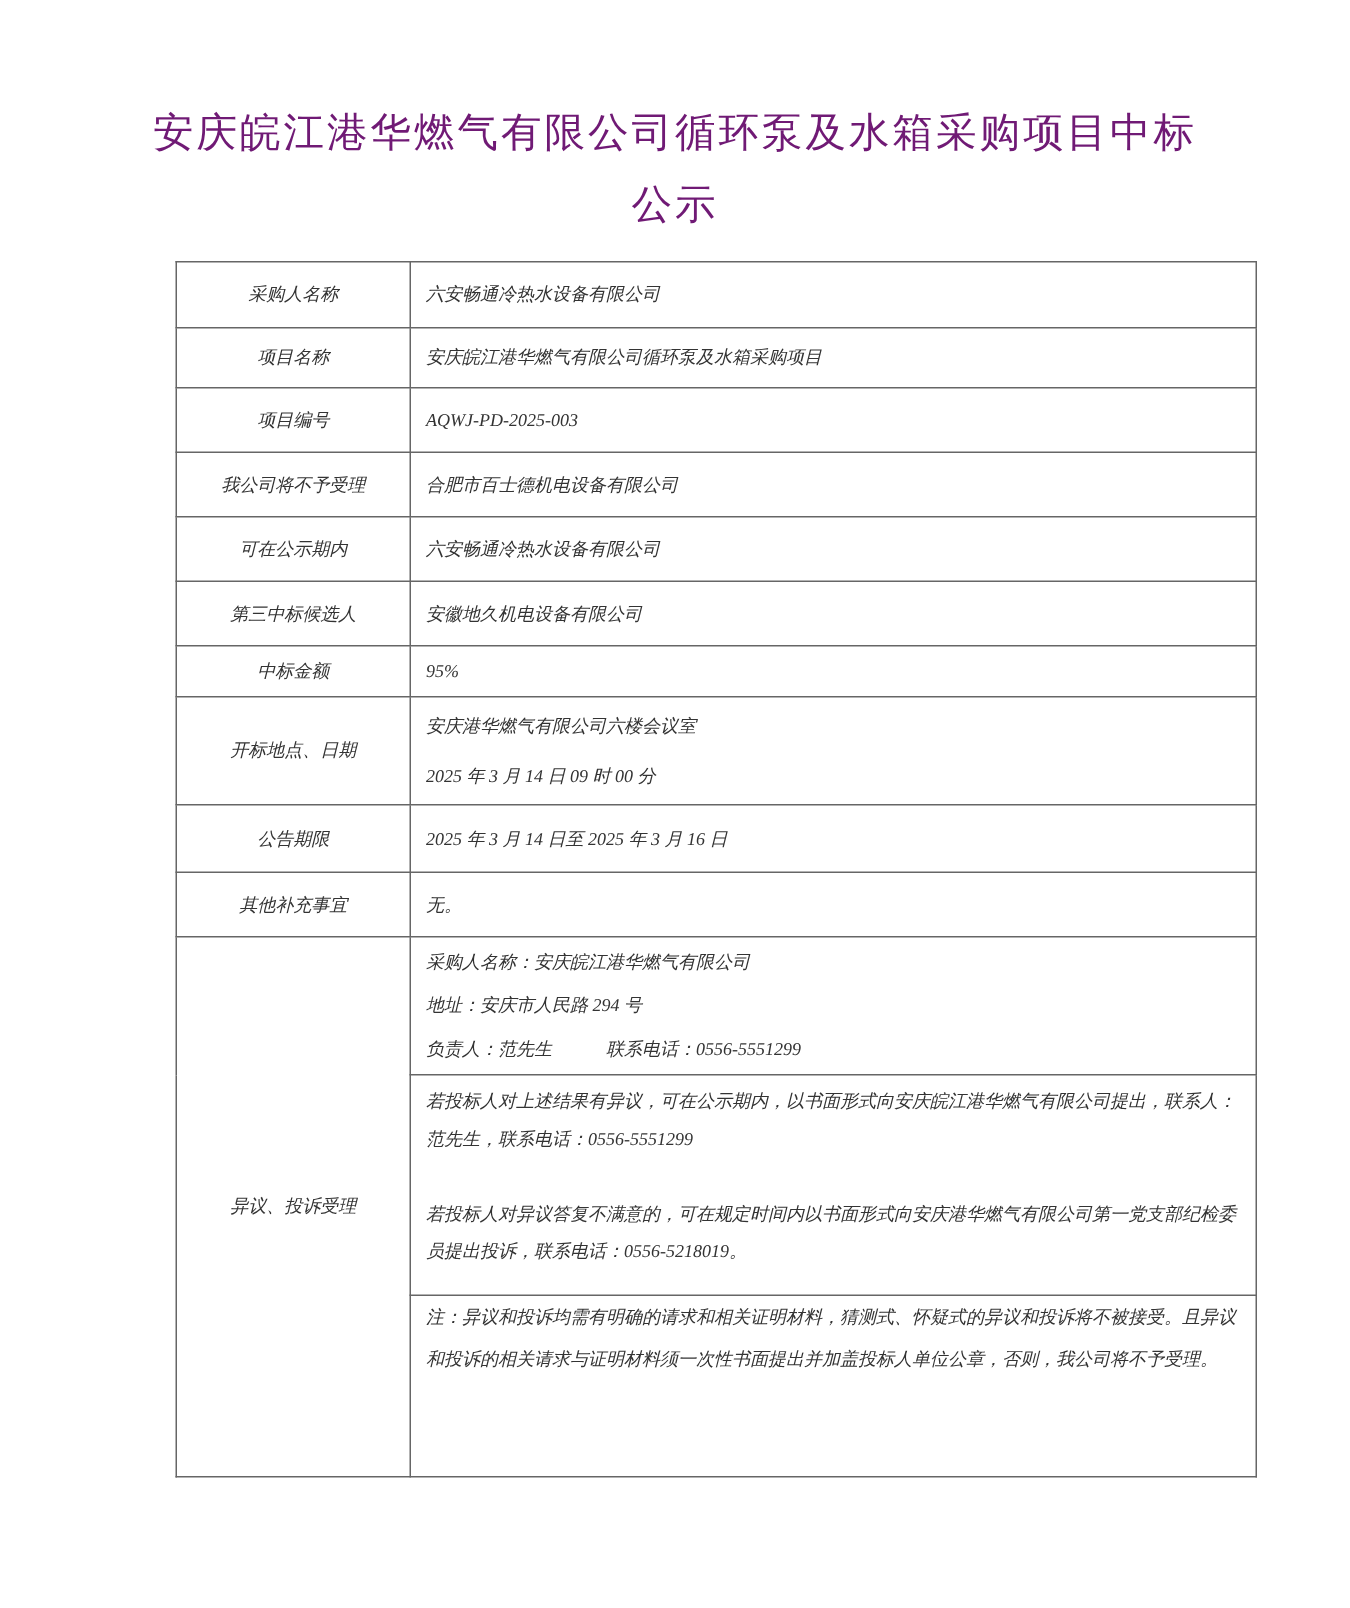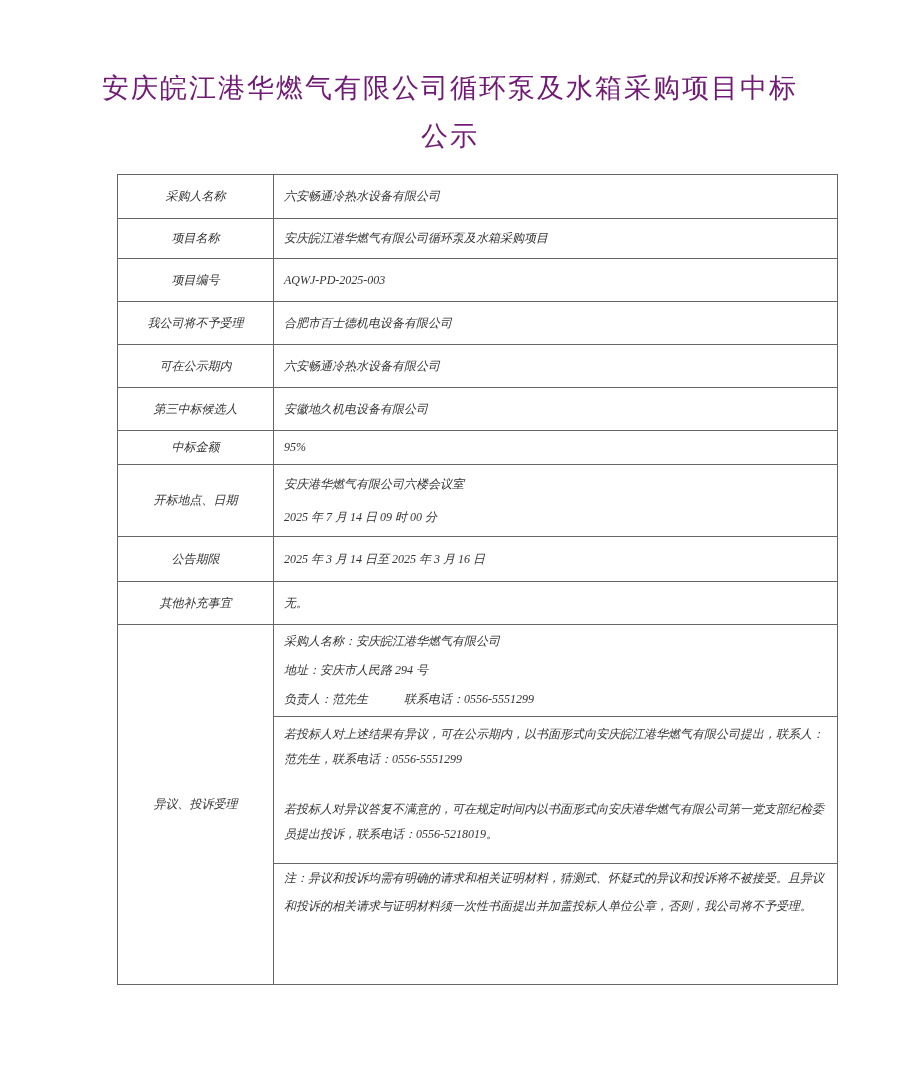--- a/index.html
+++ b/index.html
@@ -106,21 +106,21 @@
       <td class="lbl">第三中标候选人</td>
       <td class="val">安徽地久机电设备有限公司</td>
     </tr>
     <tr class="h42">
       <td class="lbl">中标金额</td>
       <td class="val">95%</td>
     </tr>
     <tr class="h72">
       <td class="lbl">开标地点、日期</td>
       <td class="val two-line">安庆港华燃气有限公司六楼会议室
-2025 年 7 月 14 日 09 时 00 分</td>
+2025 年 3 月 14 日 09 时 00 分</td>
     </tr>
     <tr class="h45">
       <td class="lbl">公告期限</td>
       <td class="val">2025 年 3 月 14 日至 2025 年 3 月 16 日</td>
     </tr>
     <tr class="h43">
       <td class="lbl">其他补充事宜</td>
       <td class="val">无。</td>
     </tr>
     <tr class="h92">

